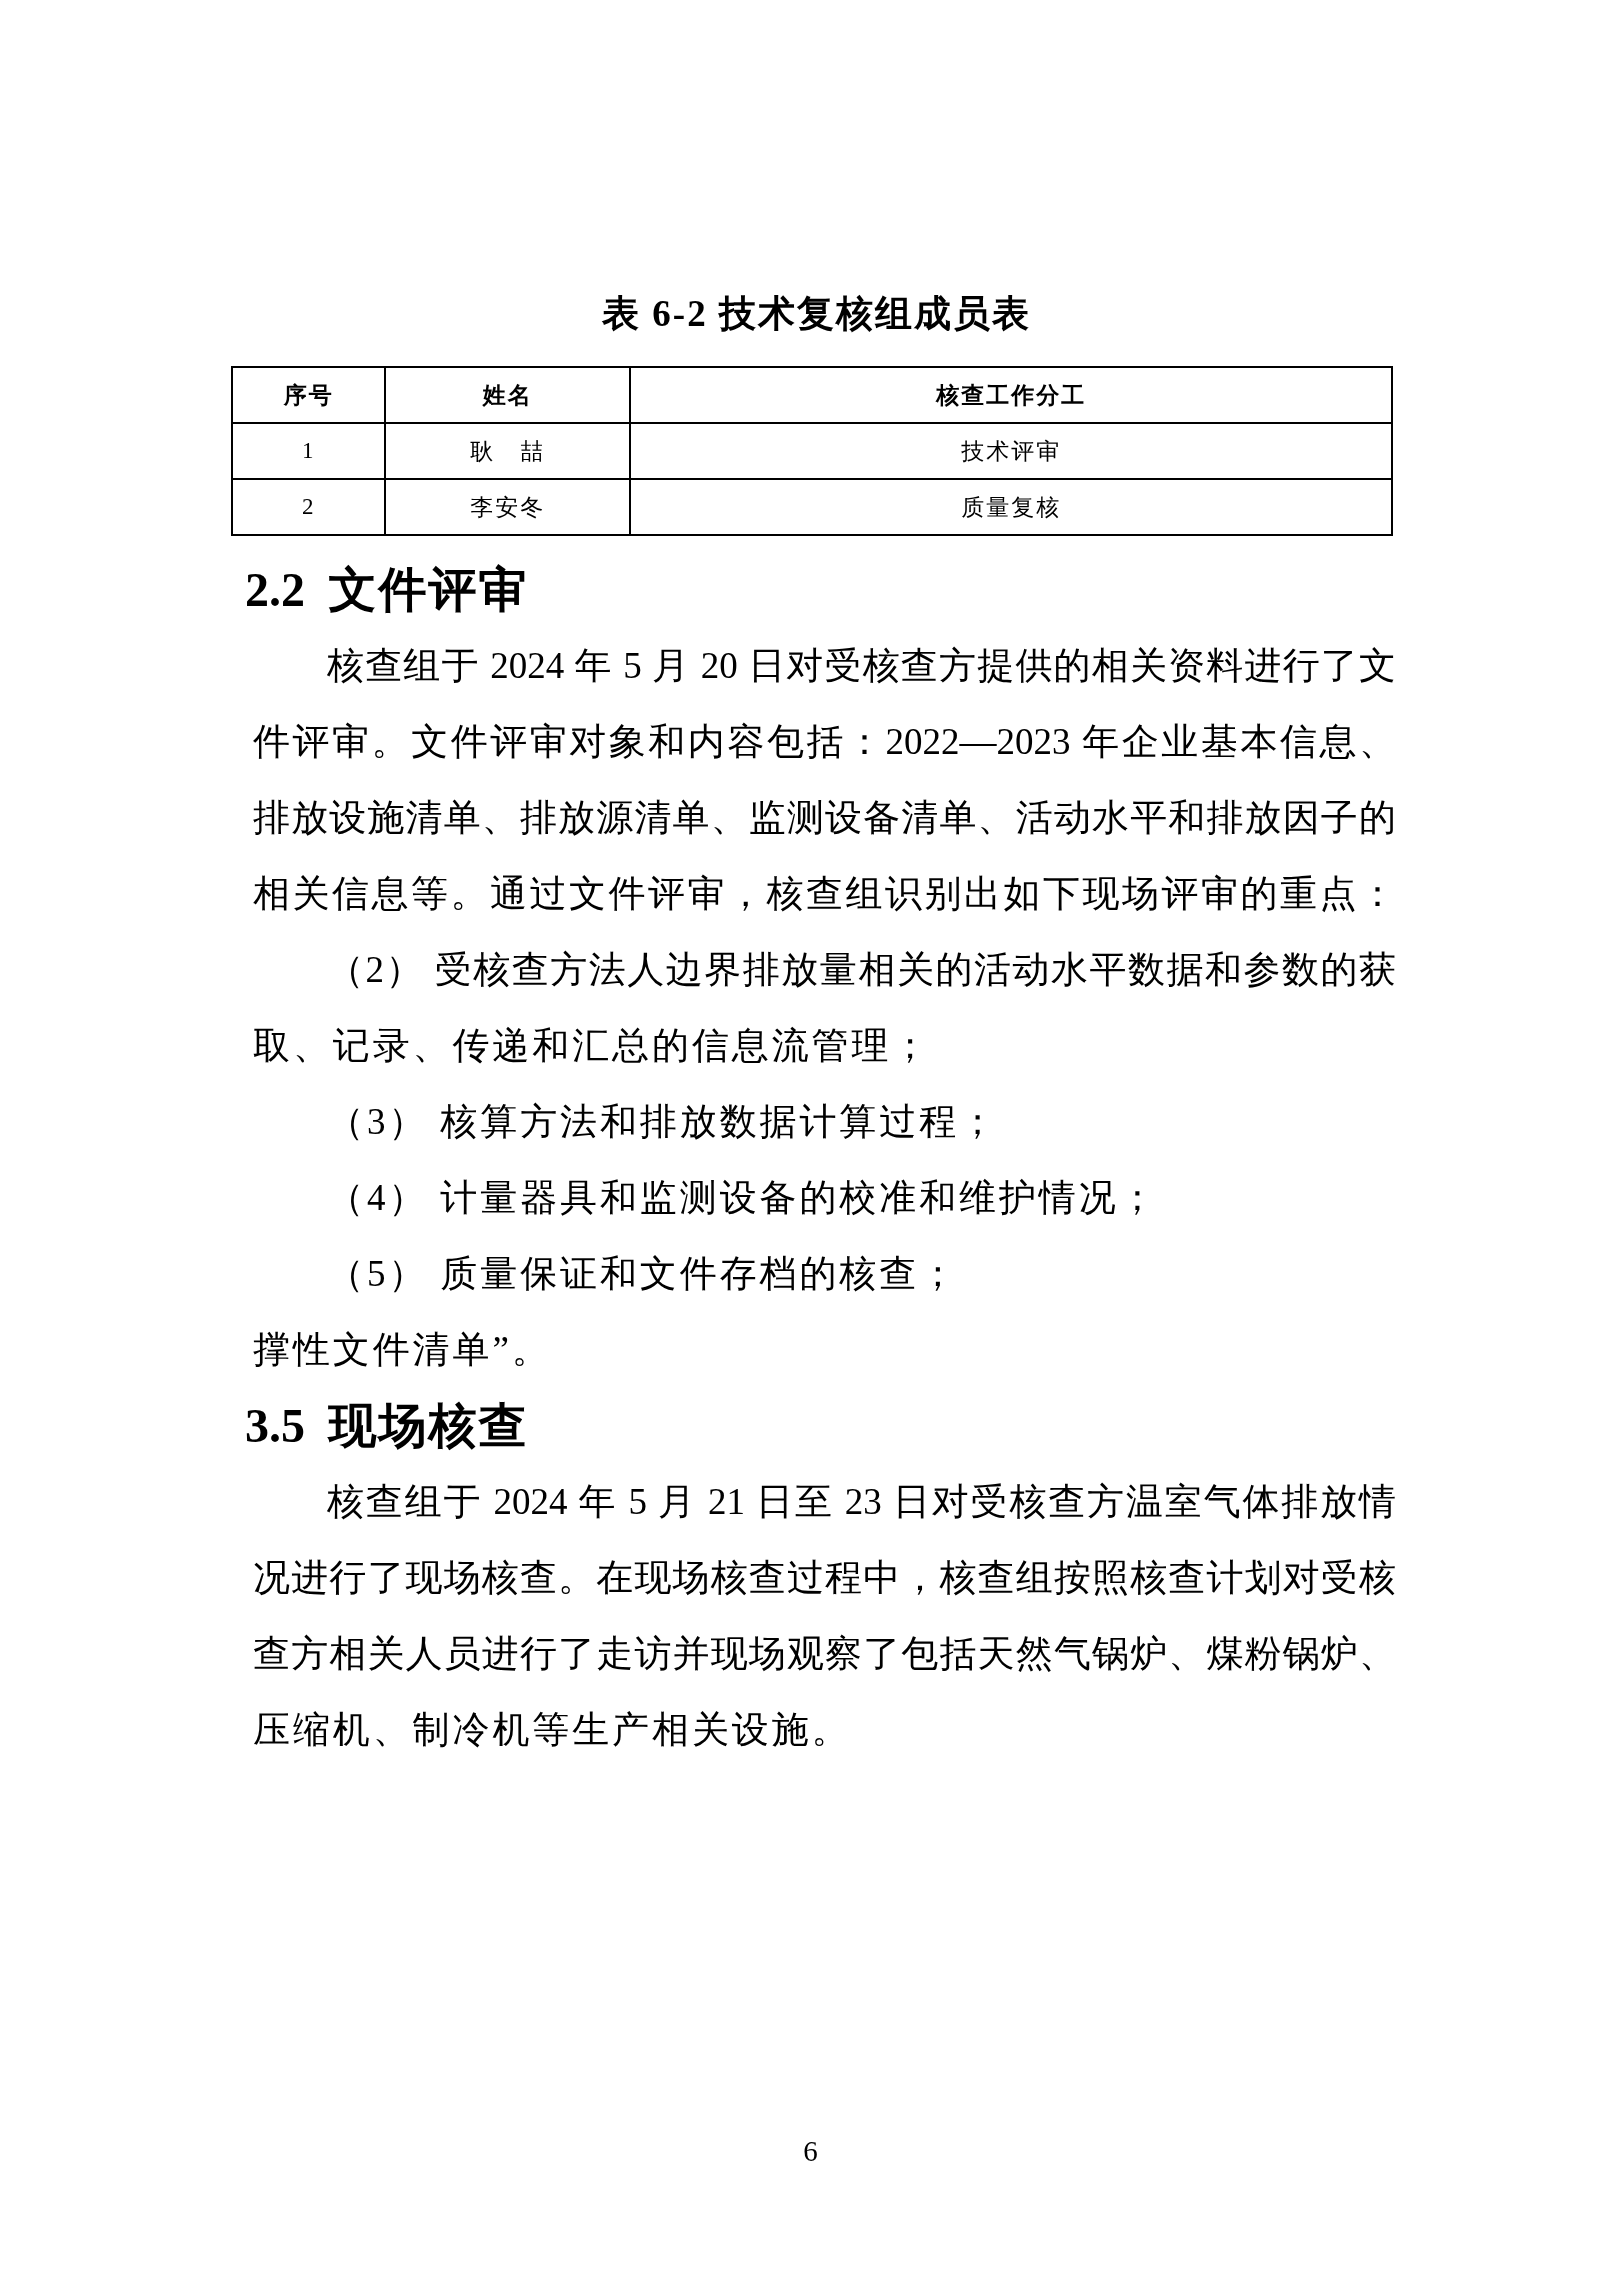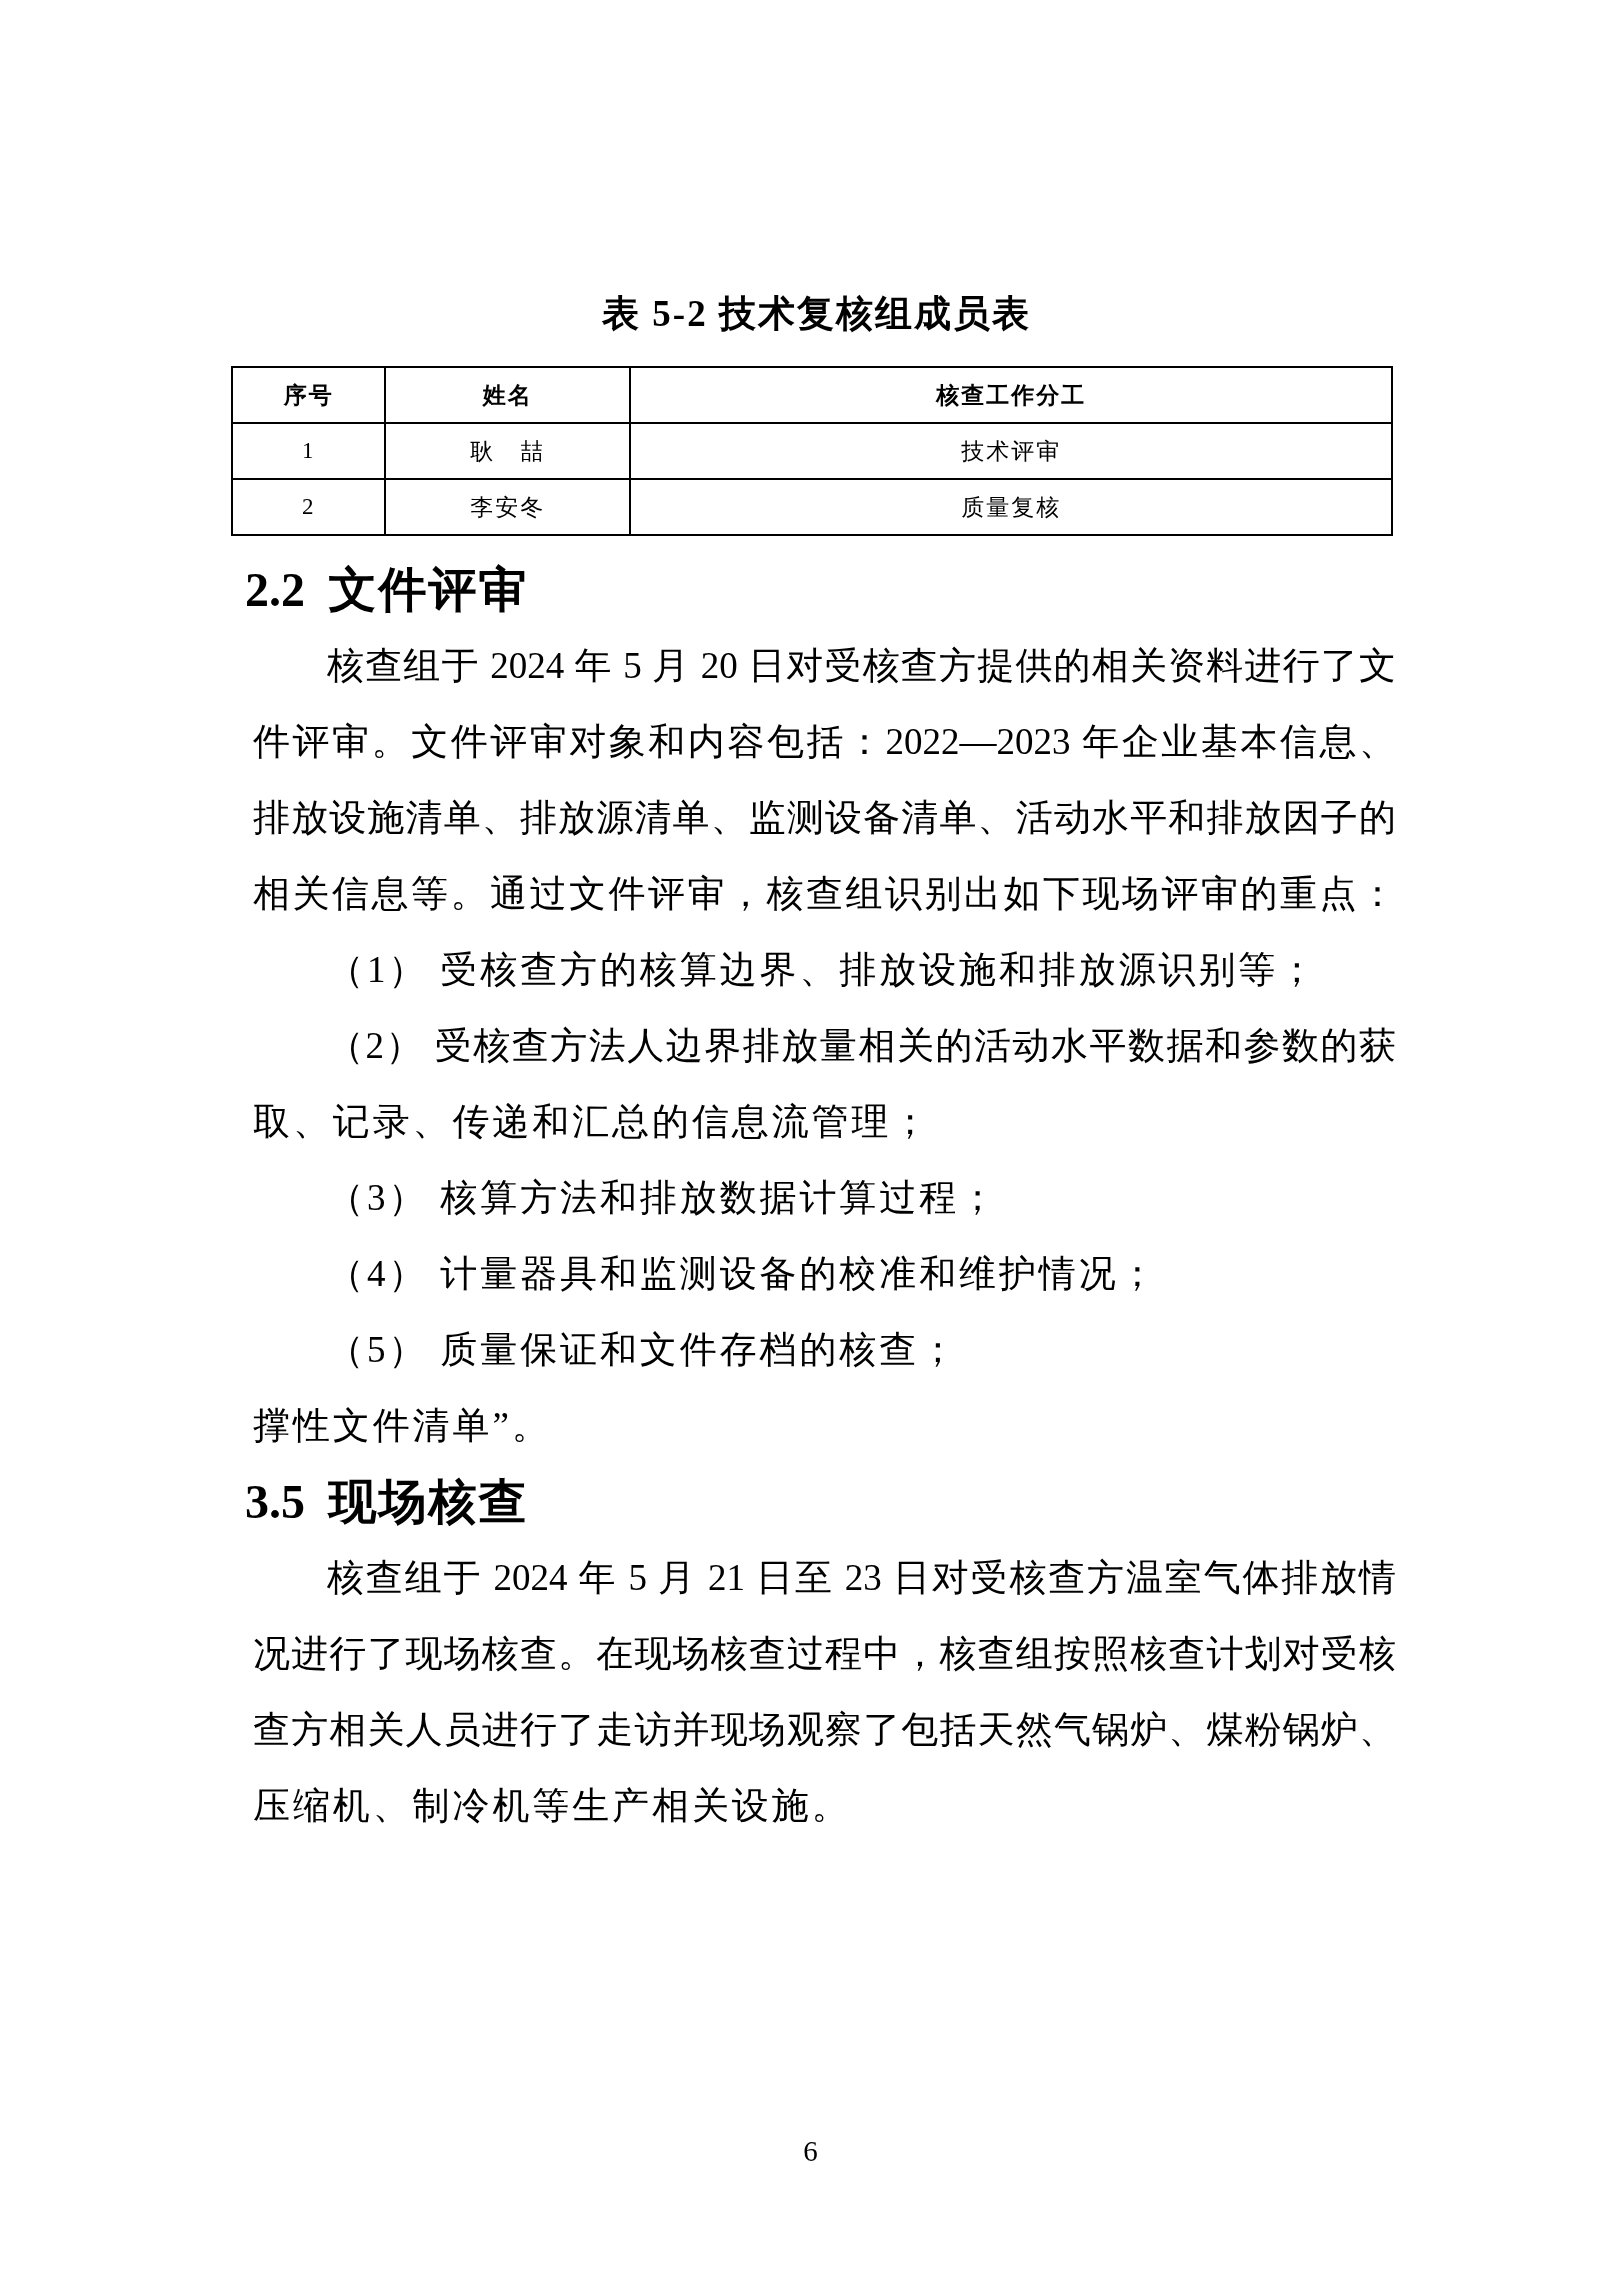--- a/index.html
+++ b/index.html
@@ -80,21 +80,21 @@
     text-align: center;
     font-size: 29px;
   }
 </style>
 </head>
 <body>
 
 <div class="page">
   <div class="content">
 
-    <div class="table-caption">表 5-2 技术复核组成员表</div>
+    <div class="table-caption">表 6-2 技术复核组成员表</div>
 
     <table class="members">
       <colgroup>
         <col class="col-no">
           <col class="col-name">
           <col class="col-duty">
       </colgroup>
       <thead>
         <tr>
           <th>序号</th>
@@ -118,21 +118,20 @@
 
     <div class="sec-heading">
       <span class="num">2.2</span><span class="hlabel">文件评审</span>
     </div>
 
     <div class="lines">
         <div class="line indent">核查组于 2024 年 5 月 20 日对受核查方提供的相关资料进行了文</div>
         <div class="line">件评审。文件评审对象和内容包括：2022—2023 年企业基本信息、</div>
         <div class="line">排放设施清单、排放源清单、监测设备清单、活动水平和排放因子的</div>
         <div class="line">相关信息等。通过文件评审，核查组识别出如下现场评审的重点：</div>
-        <div class="line indent short">（1） 受核查方的核算边界、排放设施和排放源识别等；</div>
         <div class="line indent">（2） 受核查方法人边界排放量相关的活动水平数据和参数的获</div>
         <div class="line short">取、记录、传递和汇总的信息流管理；</div>
         <div class="line indent short">（3） 核算方法和排放数据计算过程；</div>
         <div class="line indent short">（4） 计量器具和监测设备的校准和维护情况；</div>
         <div class="line indent short">（5） 质量保证和文件存档的核查；</div>
         <div class="line short">撑性文件清单”。</div>
       </div>
 
     <div class="sec-heading" style="margin-top:0;">
       <span class="num">3.5</span><span class="hlabel">现场核查</span>

